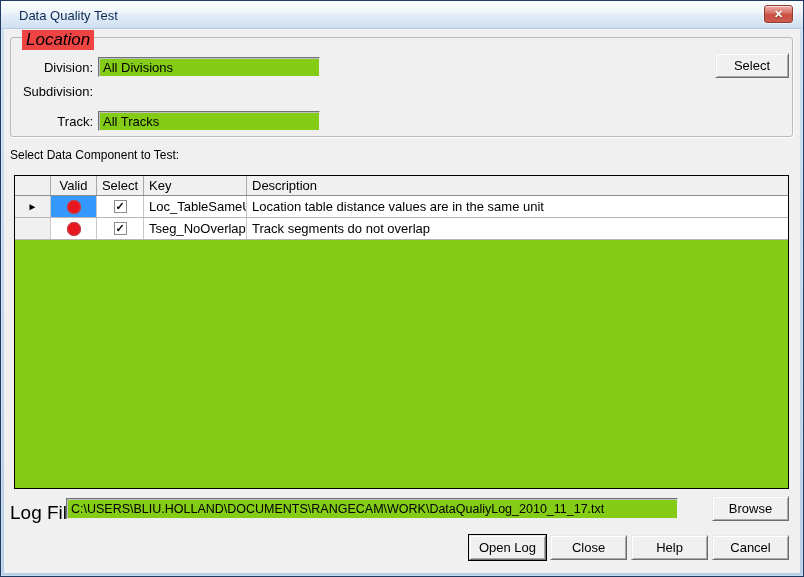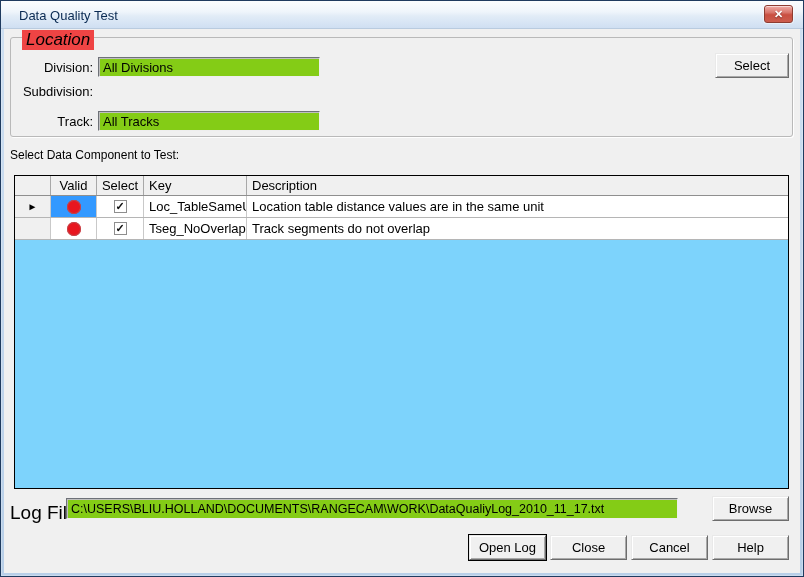--- a/index.html
+++ b/index.html
@@ -79,21 +79,21 @@
   .loc-row{ position:absolute; display:flex; align-items:center; }
   .loc-label{ width:83px; text-align:right; font-size:13px; padding-right:5px; color:#000; }
   .loc-field{ width:222px; height:20px; }
 
   .select-btn{ position:absolute; right:11px; top:24px; width:74px; height:25px; }
 
   .section-label{ position:absolute; left:6px; top:119px; font-size:12px; color:#000; }
 
   .grid{
     position:absolute; left:10px; top:146px; width:775px; height:314px;
-    background:#7dd3fc; border:1px solid #000;
+    background:#84cc16; border:1px solid #000;
     font-size:13px;
     overflow:hidden;
   }
   .grid-header{ display:flex; height:20px; background:#f0f0f0; border-bottom:1px solid #8f8f8f; }
   .gh-cell{ border-right:1px solid #a8a8a8; display:flex; align-items:center; padding:0 5px; color:#000; }
   .gh-center{ justify-content:center; }
   .grid-row{ display:flex; height:22px; background:#fff; border-bottom:1px solid #b5b5b5; }
   .gc{ border-right:1px solid #c9c9c9; display:flex; align-items:center; padding:0 5px; color:#000; overflow:hidden; white-space:nowrap; }
   .gc-center{ justify-content:center; padding:0; }
   .col-rowhdr{ width:36px; flex:0 0 36px; background:#f0f0f0; }
@@ -208,19 +208,19 @@
 
       <div class="logfile-label">Log File:</div>
       <div class="logfile-field sunken">
         <span>C:\USERS\BLIU.HOLLAND\DOCUMENTS\RANGECAM\WORK\DataQualiyLog_2010_11_17.txt</span>
       </div>
       <button class="btn browse-btn">Browse</button>
 
       <div class="actions">
         <button class="btn default">Open Log</button>
         <button class="btn">Close</button>
+        <button class="btn">Help</button>
         <button class="btn">Cancel</button>
-        <button class="btn">Help</button>
       </div>
 
     </div>
   </div>
 </div>
 
 </body></html>

